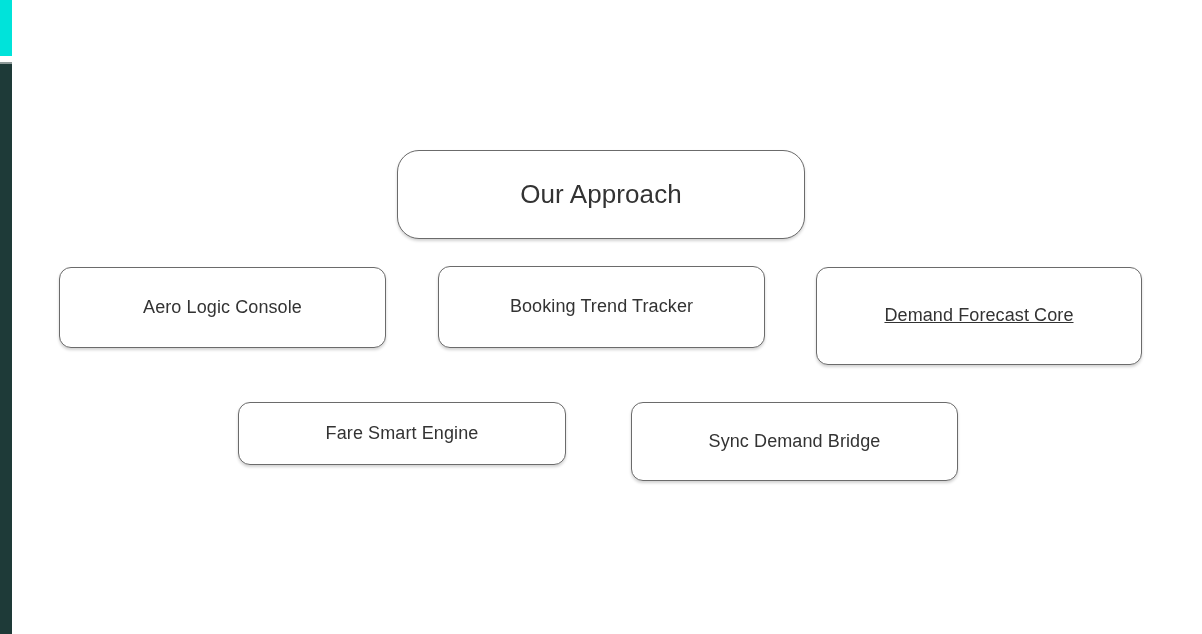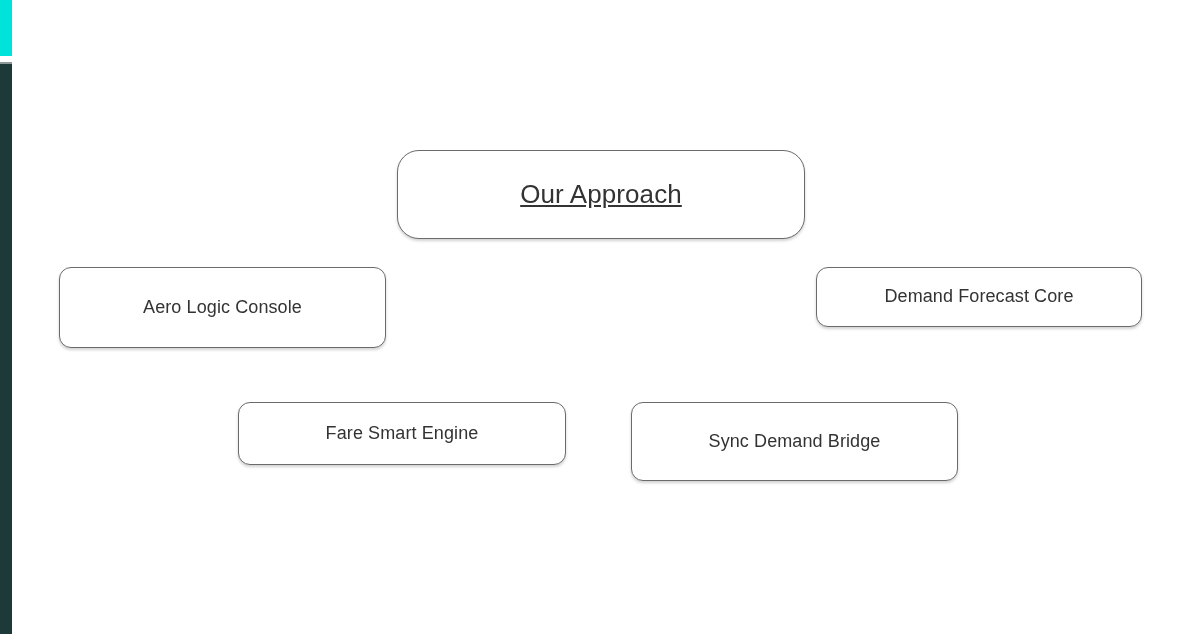--- a/index.html
+++ b/index.html
@@ -73,41 +73,41 @@
   #node-root {
     left: 397px;
     top: 150px;
     width: 408px;
     height: 89px;
     border-radius: 22px;
   }
   #node-root .node-label {
     font-size: 26px;
     letter-spacing: 0.1px;
-    text-decoration: underline;
   }
 
   
   #node-child-0 {
     left: 59px;
     top: 267px;
     width: 327px;
     height: 81px;
   }
   #node-child-1 {
     left: 438px;
     top: 266px;
     width: 327px;
     height: 82px;
   }
   #node-child-2 {
     left: 816px;
     top: 267px;
     width: 326px;
-    height: 60px;
+    height: 98px;
+    text-decoration: underline;
   }
 
   
   #node-child-3 {
     left: 238px;
     top: 402px;
     width: 328px;
     height: 63px;
   }
   #node-child-4 {
@@ -133,20 +133,23 @@
 <div id="mindmap">
 
   <div class="node node-root" id="node-root">
     <span class="node-label">Our Approach</span>
   </div>
 
   <div class="node node-child" id="node-child-0">
     <span class="node-label">Aero Logic Console</span>
   </div>
 
+  <div class="node node-child" id="node-child-1">
+    <span class="node-label">Booking Trend Tracker</span>
+  </div>
 
   <div class="node node-child" id="node-child-2">
     <span class="node-label">Demand Forecast Core</span>
   </div>
 
   <div class="node node-child" id="node-child-3">
     <span class="node-label">Fare Smart Engine</span>
   </div>
 
   <div class="node node-child" id="node-child-4">

